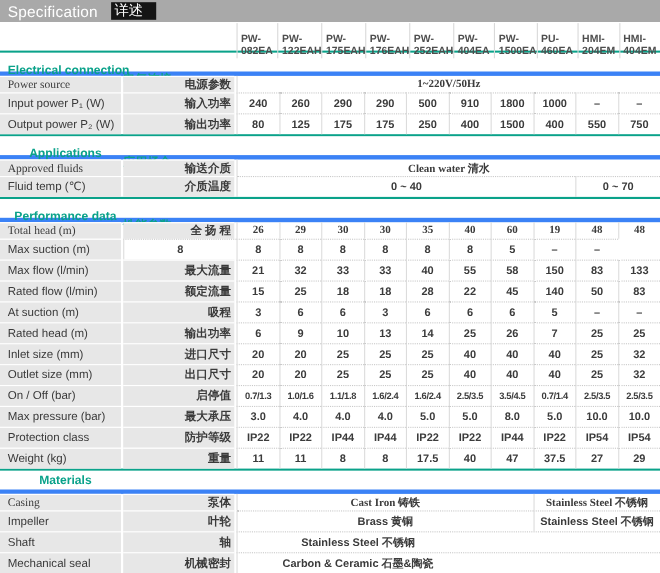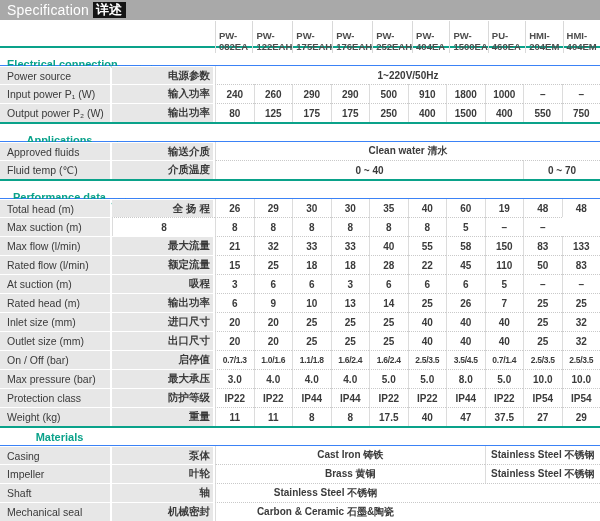--- a/index.html
+++ b/index.html
@@ -1,40 +1,40 @@
 <!DOCTYPE html>
 <html><head>
 <meta charset="utf-8">
 <style>
   * { box-sizing: border-box; margin: 0; padding: 0; }
   html,body { width: 600px; background: #fff; }
   body { font-family: "Liberation Sans", "DejaVu Sans", sans-serif; color: #3a3a3a; }
   .page { width: 600px; height: 521px; overflow: hidden; background: #fff; }
 
-  .titlebar { height: 20px; background: #a9a9a9; display: flex; align-items: center; padding-left: 7px; gap: 4px; }
+  .titlebar { height: 20px; background: #a9a9a9; display: flex; align-items: center; padding-left: 7px; gap: 12px; }
   .title-en { color: #fff; font-size: 14px; font-weight: 400; letter-spacing: .2px; }
-  .zh-box { color: #fff; background: #151515; font-size: 13px; font-weight: 700; padding: 0 4px 1px 3px; line-height: 15px; }
+  .zh-box { color: #fff; background: #151515; font-size: 13px; font-weight: 400; padding: 0 12px 1px 3px; line-height: 15px; }
 
   .grid-row { display: grid; grid-template-columns: 112px 103px repeat(10, 1fr); align-items: stretch; }
 
   
   .header-row { height: 25px; margin-top: 1px; }
   .hcell { border-left: 1px solid #d9d9d9; padding: 10px 0 0 3px; font-size: 9.5px; font-weight: 700; color: #4d4d4d; line-height: 1.15; }
   .hl1, .hl2 { display: block; white-space: nowrap; }
 
   .teal-line { height: 2px; background: #0aa28a; }
 
   
   .section-row { height: 17px; background: #fff; align-items: center; }
   .sec-en { padding-left: 7px; color: #0aa28a; font-weight: 700; font-size: 11px; white-space: nowrap; text-align: center; }
   .sec-zh { color: #0aa28a; font-weight: 700; font-size: 11px; margin-top: 16px; }
 
   
   .data-row { height: 19px; align-items: center; }
-  .data-row.first { border-top: 1px solid #3b82f6; }
+  .data-row.first { border-top: 4px solid #3b82f6; font-family: Liberation Serif, serif; }
   .lbl { background: #e7e7e7; height: 100%; display: flex; align-items: center; padding-left: 7px;
          font-size: 10.5px; color: #3a3a3a; white-space: nowrap; border-top: 1px solid #fff; margin-right: 2px; }
   .zh  { background: #e7e7e7; height: 100%; display: flex; align-items: center; justify-content: flex-end;
          padding-right: 3px; font-size: 10.5px; font-weight: 700; color: #3a3a3a; white-space: nowrap;
          border-top: 1px solid #fff; margin-right: 2px; }
   .cell { height: 100%; display: flex; align-items: center; justify-content: center;
           border-left: 1px solid #dcdcdc; border-top: 1px dotted #c9c9c9;
           font-size: 10px; font-weight: 700; color: #3b3b3b; white-space: nowrap; overflow: hidden; }
   .data-row.first .cell { border-top: none; }
   .cell.small { font-size: 8.5px; letter-spacing: -0.3px; }
@@ -201,21 +201,21 @@
         <div class="grid-row data-row">
           <div class="lbl">Rated flow (l/min)</div>
           <div class="zh">额定流量</div>
           <div class="cell">15</div>
           <div class="cell">25</div>
           <div class="cell">18</div>
           <div class="cell">18</div>
           <div class="cell">28</div>
           <div class="cell">22</div>
           <div class="cell">45</div>
-          <div class="cell">110</div>
+          <div class="cell">140</div>
           <div class="cell">50</div>
           <div class="cell">83</div>
         </div>
         <div class="grid-row data-row">
           <div class="lbl">At suction (m)</div>
           <div class="zh">吸程</div>
           <div class="cell">3</div>
           <div class="cell">6</div>
           <div class="cell">6</div>
           <div class="cell">3</div>

